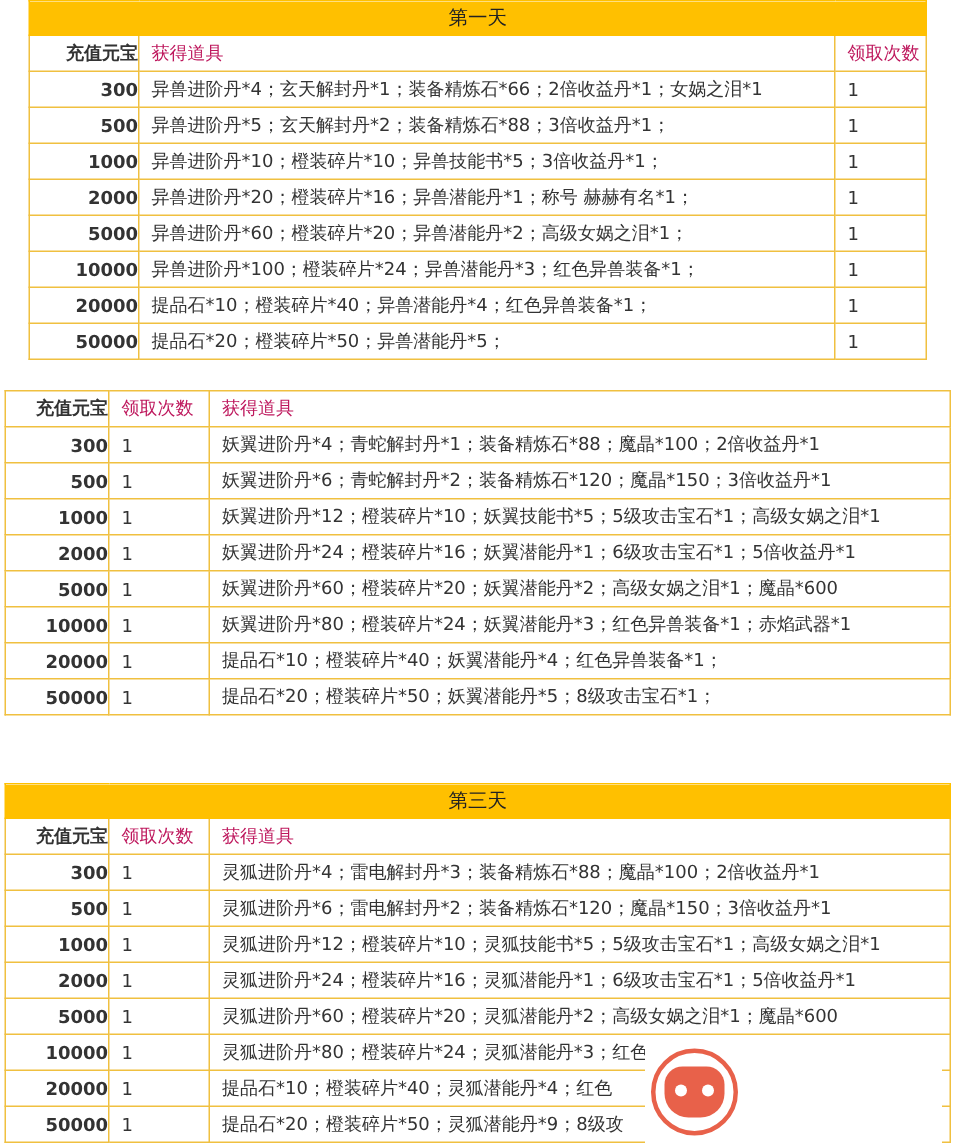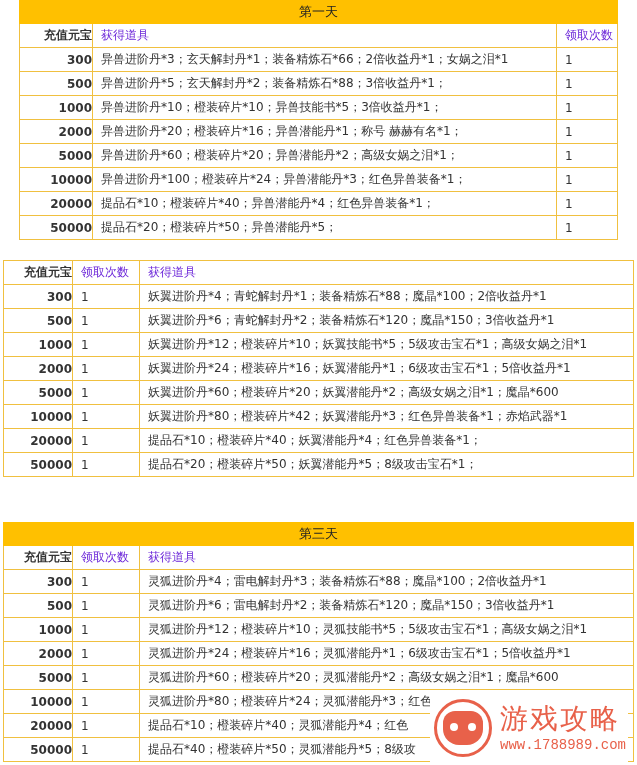--- a/index.html
+++ b/index.html
@@ -24,21 +24,21 @@
     }
     table.reward tr.title-row td {
       background: #ffc000;
       text-align: center;
       padding: 0;
       height: 23px;
       font-size: 13px;
       color: #222222;
       border-color: #ffc000;
     }
-    table.reward tr.col-head td { color: #6d28d9; }
+    table.reward tr.col-head td { color: #be185d; }
     table.reward td.amount { font-weight: bold; color: #333333; text-align: right; }
     table.reward tr.col-head td.amount-head { font-weight: bold; color: #333333; text-align: right; }
     #t1 { left: 19px; top: 0px; width: 598px; }
     #t2 { left: 3px; top: 260px; width: 630px; }
     #t3 { left: 3px; top: 522px; width: 630px; }
     .watermark {
       position: absolute;
       left: 430px; top: 694px;
       width: 198px; height: 68px;
       background: #ffffff;
@@ -76,21 +76,21 @@
       <tr class="title-row">
         <td colspan="3">第一天</td>
       </tr>
   <tr class="col-head">
     <td class="amount-head">充值元宝</td>
     <td>获得道具</td>
     <td>领取次数</td>
   </tr>
   <tr>
         <td class="amount">300</td>
-        <td>异兽进阶丹*3；玄天解封丹*1；装备精炼石*66；2倍收益丹*1；女娲之泪*1</td>
+        <td>异兽进阶丹*4；玄天解封丹*1；装备精炼石*66；2倍收益丹*1；女娲之泪*1</td>
         <td>1</td>
       </tr>
   <tr>
         <td class="amount">500</td>
         <td>异兽进阶丹*5；玄天解封丹*2；装备精炼石*88；3倍收益丹*1；</td>
         <td>1</td>
       </tr>
   <tr>
         <td class="amount">1000</td>
         <td>异兽进阶丹*10；橙装碎片*10；异兽技能书*5；3倍收益丹*1；</td>
@@ -157,21 +157,21 @@
         <td>妖翼进阶丹*24；橙装碎片*16；妖翼潜能丹*1；6级攻击宝石*1；5倍收益丹*1</td>
       </tr>
   <tr>
         <td class="amount">5000</td>
         <td>1</td>
         <td>妖翼进阶丹*60；橙装碎片*20；妖翼潜能丹*2；高级女娲之泪*1；魔晶*600</td>
       </tr>
   <tr>
         <td class="amount">10000</td>
         <td>1</td>
-        <td>妖翼进阶丹*80；橙装碎片*42；妖翼潜能丹*3；红色异兽装备*1；赤焰武器*1</td>
+        <td>妖翼进阶丹*80；橙装碎片*24；妖翼潜能丹*3；红色异兽装备*1；赤焰武器*1</td>
       </tr>
   <tr>
         <td class="amount">20000</td>
         <td>1</td>
         <td>提品石*10；橙装碎片*40；妖翼潜能丹*4；红色异兽装备*1；</td>
       </tr>
   <tr>
         <td class="amount">50000</td>
         <td>1</td>
         <td>提品石*20；橙装碎片*50；妖翼潜能丹*5；8级攻击宝石*1；</td>
@@ -225,26 +225,22 @@
         <td>灵狐进阶丹*80；橙装碎片*24；灵狐潜能丹*3；红色灵狐装备*1；提品石*10</td>
       </tr>
   <tr>
         <td class="amount">20000</td>
         <td>1</td>
         <td>提品石*10；橙装碎片*40；灵狐潜能丹*4；红色</td>
       </tr>
   <tr>
         <td class="amount">50000</td>
         <td>1</td>
-        <td>提品石*40；橙装碎片*50；灵狐潜能丹*5；8级攻</td>
+        <td>提品石*20；橙装碎片*50；灵狐潜能丹*9；8级攻</td>
       </tr>
 </tbody>
   </table>
 
 <div class="watermark">
   <div class="wm-logo">
     <div class="wm-logo-inner"></div>
   </div>
-  <div class="wm-text">
-    <span class="wm-title">游戏攻略</span>
-    <span class="wm-url">www.1788989.com</span>
-  </div>
 </div>
 
 </body></html>

